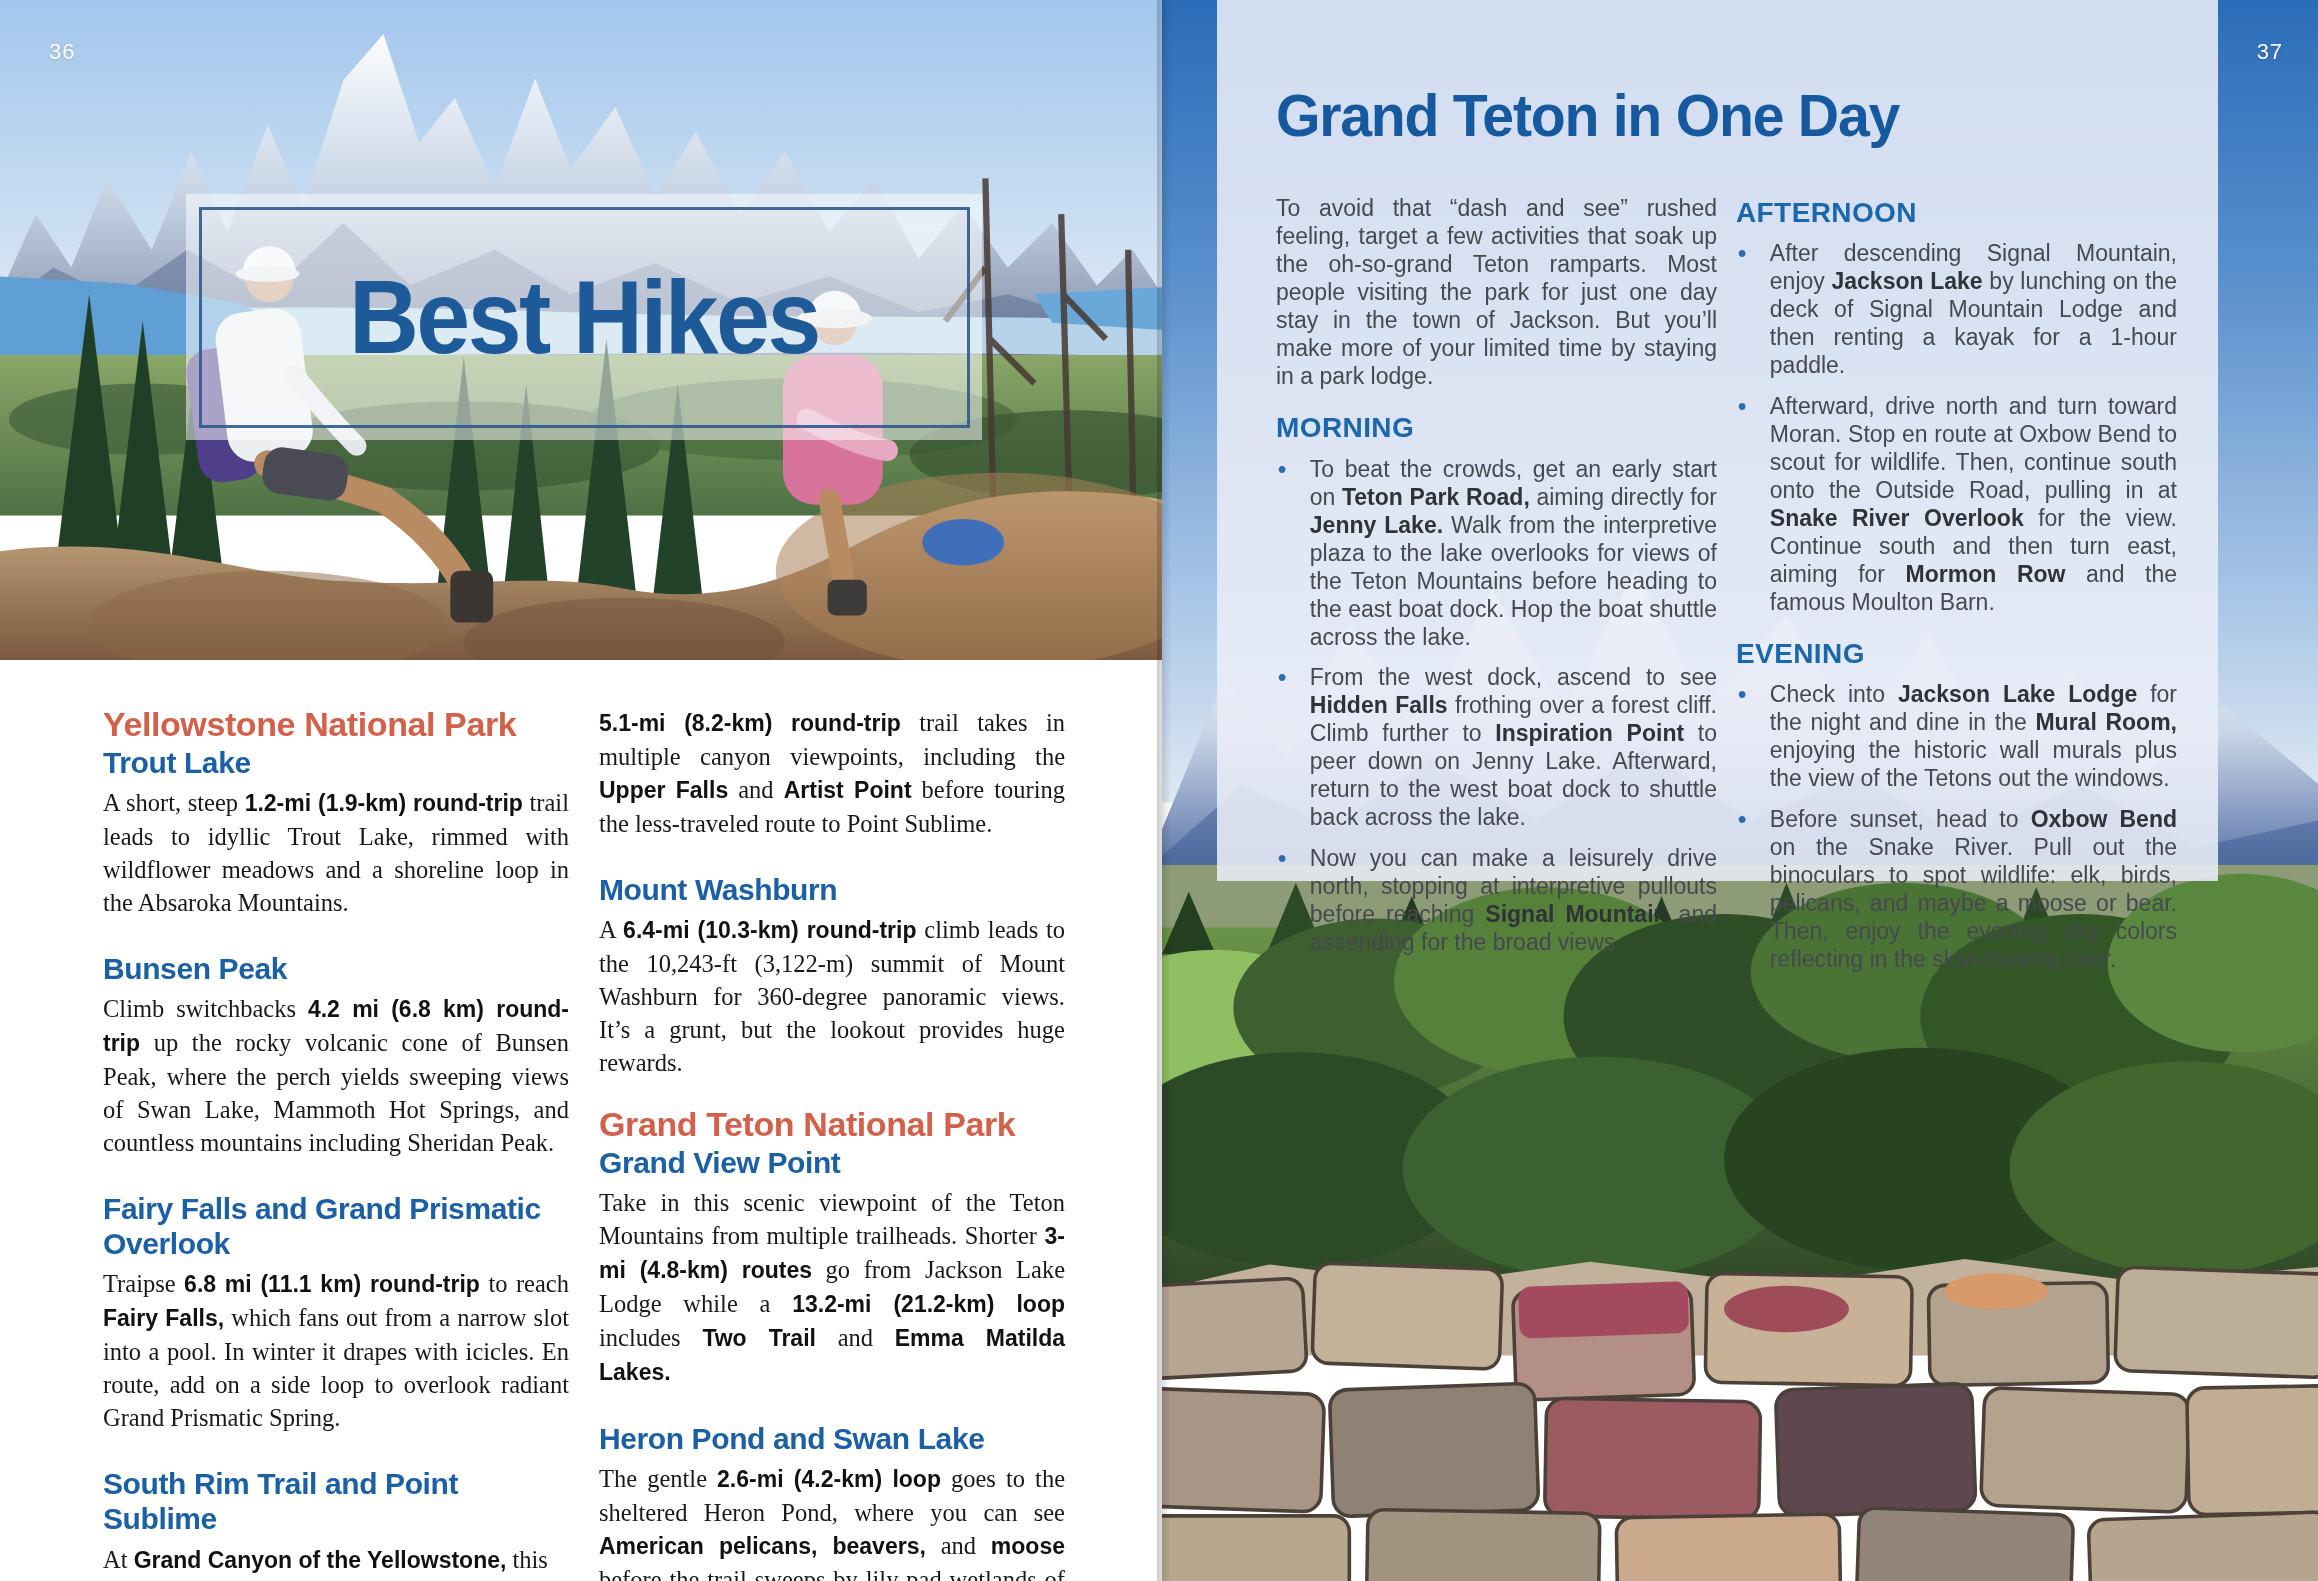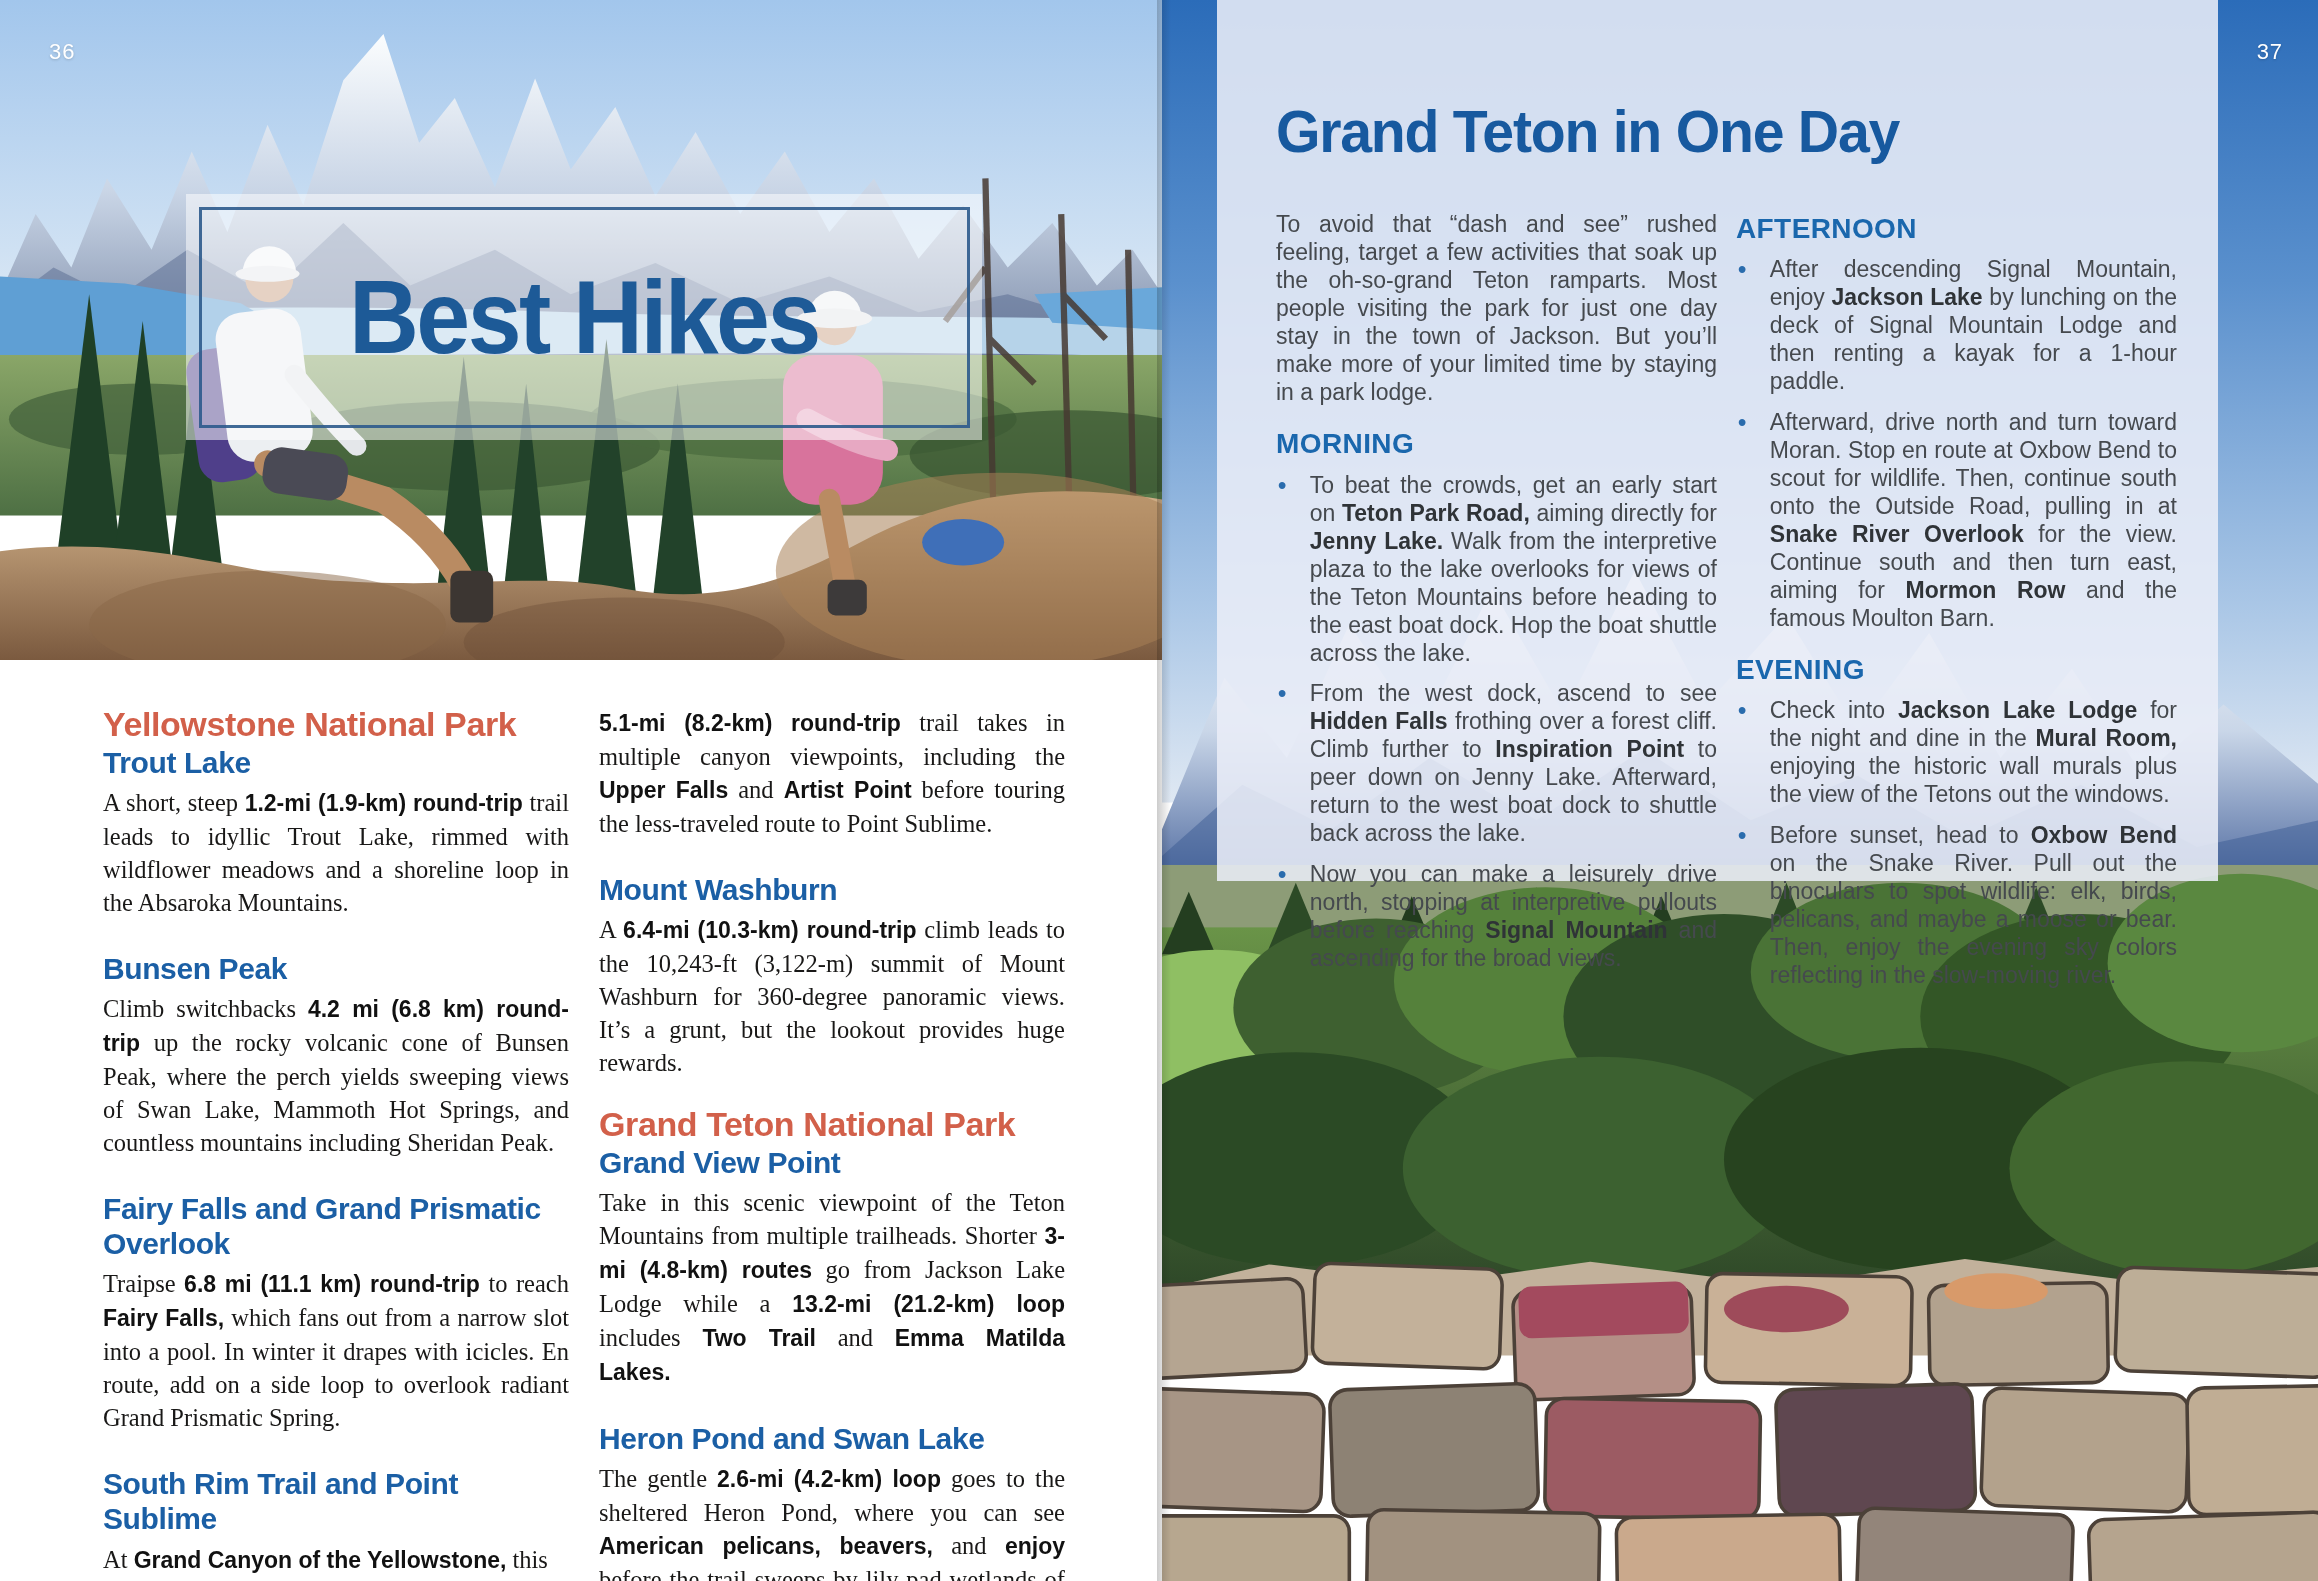--- a/index.html
+++ b/index.html
@@ -35,21 +35,21 @@
   h3.sub{margin:32px 0 6.2px 0;font-size:30px;line-height:35px;font-weight:700;color:#1b5fa5;
          letter-spacing:-0.4px;}
   h3.sub.first{margin-top:1.8px;}
   h2.park.later{margin-top:27px;}
   p.serif{margin:0;font-family:"Liberation Serif",serif;font-size:24.5px;line-height:33px;
           color:#191817;text-align:justify;}
   p.serif b{font-family:"Liberation Sans",sans-serif;font-size:23px;font-weight:700;color:#111;}
 
   
   .panel{position:absolute;left:55px;top:0;width:1001px;height:881px;
-         background:rgba(233,237,247,0.88);box-sizing:border-box;padding:48px 34px 0 59px;}
+         background:rgba(233,237,247,0.88);box-sizing:border-box;padding:32px 34px 0 59px;}
   .rtitle{margin:55px 0 48px 0;font-size:59px;line-height:1;font-weight:700;color:#17599f;
           letter-spacing:-1.3px;transform-origin:left;transform:scaleX(.97);}
   .panel-cols{display:flex;gap:19px;}
   .pcol{width:441px;}
   p.intro{margin:0;font-size:23px;line-height:28px;color:#45494e;text-align:justify;}
   h4.time{margin:23px 0 12.5px 0;font-size:28px;line-height:29px;font-weight:700;color:#1a67ad;
           letter-spacing:0.4px;}
   h4.time.first{margin-top:3.6px;}
   .bullet{display:flex;margin:0 0 12.5px 0;}
   .dot{flex:none;width:32px;color:#2a6cad;font-size:25px;line-height:28px;padding-left:1.8px;}
@@ -182,21 +182,21 @@
         <p class="serif"><b>5.1-mi (8.2-km) round-trip</b> trail takes in multiple canyon viewpoints, including the <b>Upper Falls</b> and <b>Artist Point</b> before touring the less-traveled route to Point Sublime.</p>
 
         <h3 class="sub">Mount Washburn</h3>
         <p class="serif">A <b>6.4-mi (10.3-km) round-trip</b> climb leads to the 10,243-ft (3,122-m) summit of Mount Washburn for 360-degree panoramic views. It’s a grunt, but the lookout provides huge rewards.</p>
 
         <h2 class="park later">Grand Teton National Park</h2>
         <h3 class="sub first">Grand View Point</h3>
         <p class="serif">Take in this scenic viewpoint of the Teton Mountains from multiple trailheads. Shorter <b>3-mi (4.8-km) routes</b> go from Jackson Lake Lodge while a <b>13.2-mi (21.2-km) loop</b> includes <b>Two Trail</b> and <b>Emma Matilda Lakes.</b></p>
 
         <h3 class="sub">Heron Pond and Swan Lake</h3>
-        <p class="serif">The gentle <b>2.6-mi (4.2-km) loop</b> goes to the sheltered Heron Pond, where you can see <b>American pelicans, beavers,</b> and <b>enjoy</b> before the trail sweeps by lily pad wetlands of Swan Lake.</p>
+        <p class="serif">The gentle <b>2.6-mi (4.2-km) loop</b> goes to the sheltered Heron Pond, where you can see <b>American pelicans, beavers,</b> and <b>moose</b> before the trail sweeps by lily pad wetlands of Swan Lake.</p>
       </div>
     </div>
   </section>
 
   <section class="page page-right">
 
     <figure class="bg">
       <svg viewBox="0 0 1297 1773" preserveAspectRatio="none">
         <defs>
           <linearGradient id="skyR" x1="0" y1="0" x2="0" y2="1">

